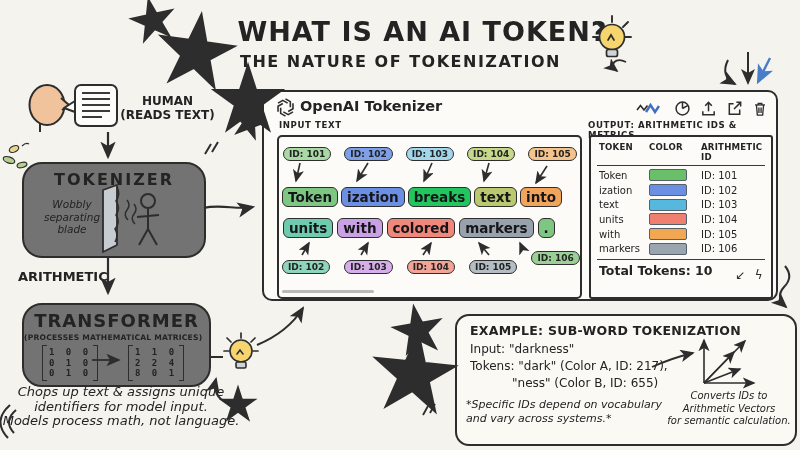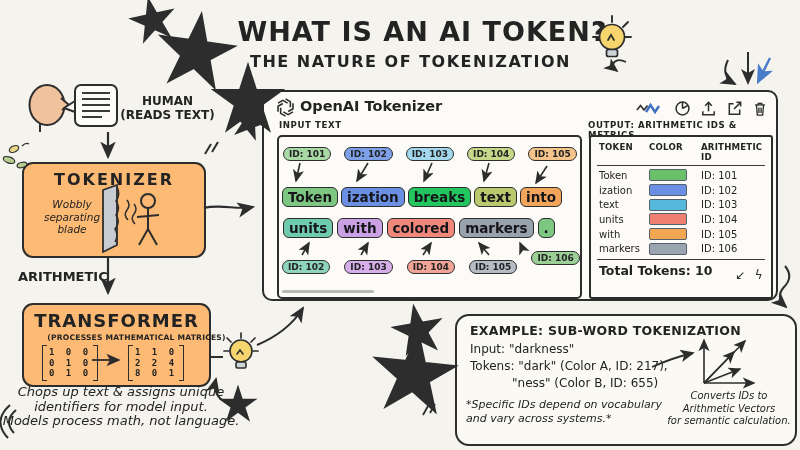--- a/index.html
+++ b/index.html
@@ -1,35 +1,35 @@
 <!DOCTYPE html>
 <html><head>
 <meta charset="utf-8">
 <style>
   html,body{margin:0;padding:0;}
   #canvas{position:relative;width:800px;height:450px;background:#f5f3ee;overflow:hidden;
           font-family:"DejaVu Sans",sans-serif;color:#232323;}
   .abs{position:absolute;}
   
   .main-title{left:225px;top:16px;width:395px;text-align:center;font-size:27px;font-weight:800;letter-spacing:1px;}
-  .sub-title{left:213px;top:52px;width:395px;text-align:center;font-size:16px;font-weight:700;letter-spacing:1.5px;}
+  .sub-title{left:240px;top:52px;width:395px;font-size:16px;font-weight:700;letter-spacing:1.5px;}
   
   .human-label{left:115px;top:94px;width:105px;text-align:center;font-size:12px;font-weight:700;line-height:14px;}
   
-  .sketchbox{border:2.5px solid #2d2d2d;border-radius:11px;background:#fdba74;}
+  .sketchbox{border:2.5px solid #2d2d2d;border-radius:20px;background:#737373;}
   .tokenizer-box{left:22px;top:162px;width:180px;height:92px;}
   .box-title{width:100%;text-align:center;font-weight:800;letter-spacing:2px;}
   .tokenizer-title{top:6px;font-size:16px;}
   .blade-label{left:10px;top:34px;width:76px;text-align:center;font-size:10.5px;font-style:italic;line-height:12.5px;}
   .seq-label{top:269px;font-size:13px;font-weight:700;}
   .seq-left{left:18px;width:86px;text-align:right;}
   .seq-right{left:116px;width:110px;text-align:left;}
   .transformer-box{left:22px;top:303px;width:185px;height:80px;}
   .transformer-title{top:5px;font-size:18px;letter-spacing:1px;}
-  .transformer-sub{top:28px;width:100%;text-align:center;font-size:7.6px;font-weight:700;letter-spacing:.2px;padding-left:20px;}
+  .transformer-sub{top:28px;width:100%;font-size:7.6px;font-weight:700;letter-spacing:.2px;}
   .matrix{position:absolute;top:40px;padding:2px 7px;font-family:"DejaVu Sans Mono",monospace;font-size:9px;line-height:10.5px;letter-spacing:3px;font-weight:700;}
   .matrix::before,.matrix::after{content:"";position:absolute;top:0;bottom:0;width:4px;border:1.6px solid #2d2d2d;}
   .matrix::before{left:0;border-right:none;}
   .matrix::after{right:0;border-left:none;}
   .m-in{left:18px;} .m-out{left:104px;}
   .transformer-caption{left:2px;top:385px;width:238px;text-align:center;font-size:13px;font-style:italic;font-weight:500;line-height:14.5px;}
   
   .window{left:262px;top:90px;width:512px;height:207px;border:2.5px solid #2d2d2d;border-radius:10px;background:#fcfbf7;}
   .win-title{left:36px;top:6px;font-size:14.5px;font-weight:700;}
   .toolbar{right:8px;top:7px;display:flex;gap:9px;align-items:center;}

